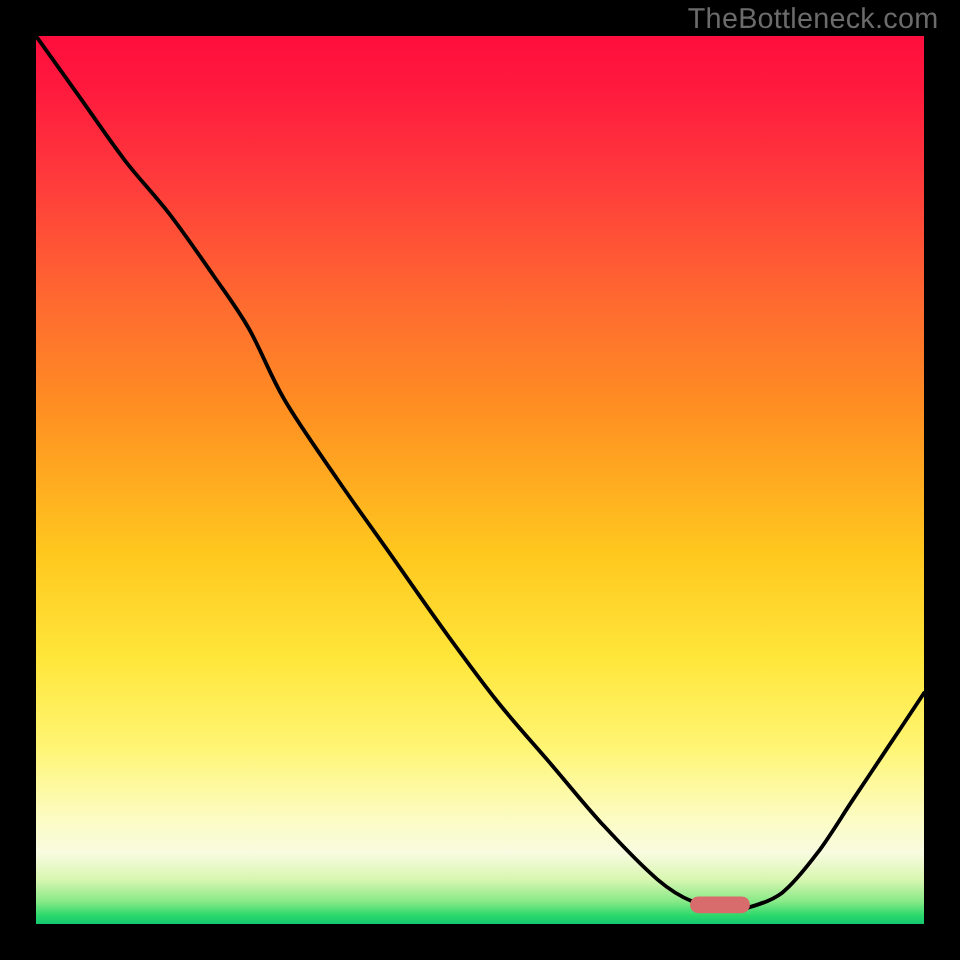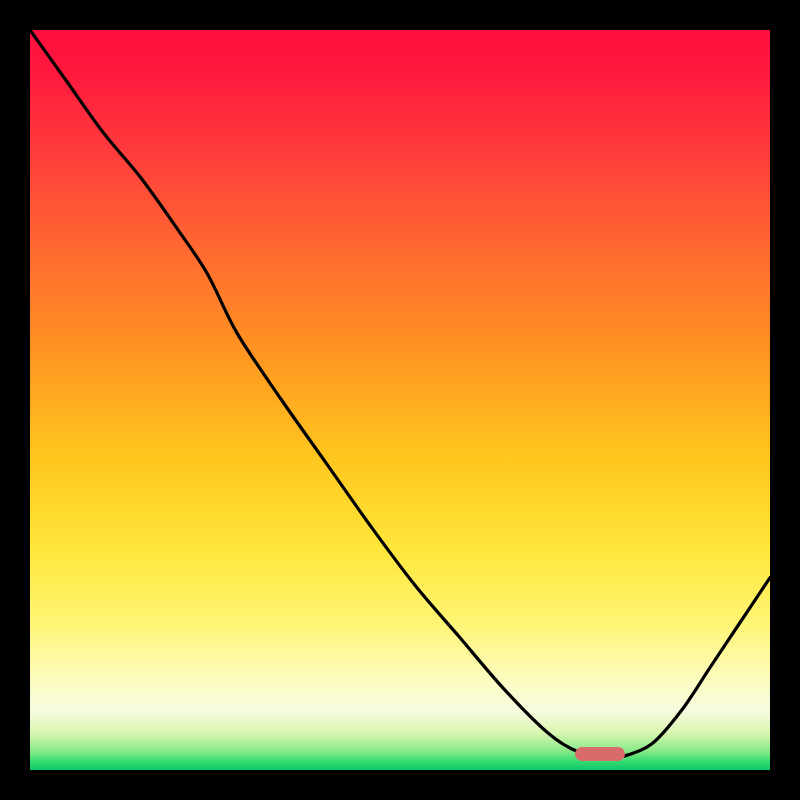--- a/index.html
+++ b/index.html
@@ -68,20 +68,21 @@
     height: 14px;
     border-radius: 7px;
     background: #d86b6b;
     transform: translate(-50%, -50%);
   }
 </style>
 </head>
 <body>
 
 <div class="frame">
+  <div class="watermark">TheBottleneck.com</div>
 
   <div class="plot-area">
     <div class="gradient"></div>
 
     <svg class="curve" viewBox="0 0 740 740" preserveAspectRatio="none">
       <path id="curve-path" fill="none" stroke="#000" stroke-width="3.2" stroke-linecap="round" stroke-linejoin="round" d="M 0.0 0.0 C 6.2 8.6, 24.7 34.5, 37.0 51.8 C 49.3 69.1, 61.7 87.6, 74.0 103.6 C 86.3 119.6, 98.7 132.0, 111.0 148.0 C 123.3 164.0, 136.9 183.8, 148.0 199.8 C 159.1 215.8, 167.7 226.9, 177.6 244.2 C 187.5 261.5, 194.9 282.4, 207.2 303.4 C 219.5 324.4, 236.8 348.4, 251.6 370.0 C 266.4 391.6, 281.2 411.9, 296.0 432.9 C 310.8 453.9, 325.6 475.4, 340.4 495.8 C 355.2 516.1, 370.0 536.5, 384.8 555.0 C 399.6 573.5, 414.4 589.5, 429.2 606.8 C 444.0 624.1, 458.8 642.6, 473.6 658.6 C 488.4 674.6, 505.7 692.5, 518.0 703.0 C 530.3 713.5, 537.7 717.6, 547.6 721.5 C 557.5 725.4, 569.8 725.8, 577.2 726.7 C 584.6 727.5, 584.6 728.8, 592.0 726.7 C 599.4 724.6, 611.7 721.7, 621.6 714.1 C 631.5 706.5, 641.3 693.8, 651.2 680.8 C 661.1 667.8, 670.9 651.2, 680.8 636.4 C 690.7 621.6, 700.5 606.8, 710.4 592.0 C 720.3 577.2, 735.1 555.0, 740.0 547.6"></path>
     </svg>
 
     <div id="indicator" class="indicator" style="left: 569.8px; top: 723.72px;"></div>
   </div>

